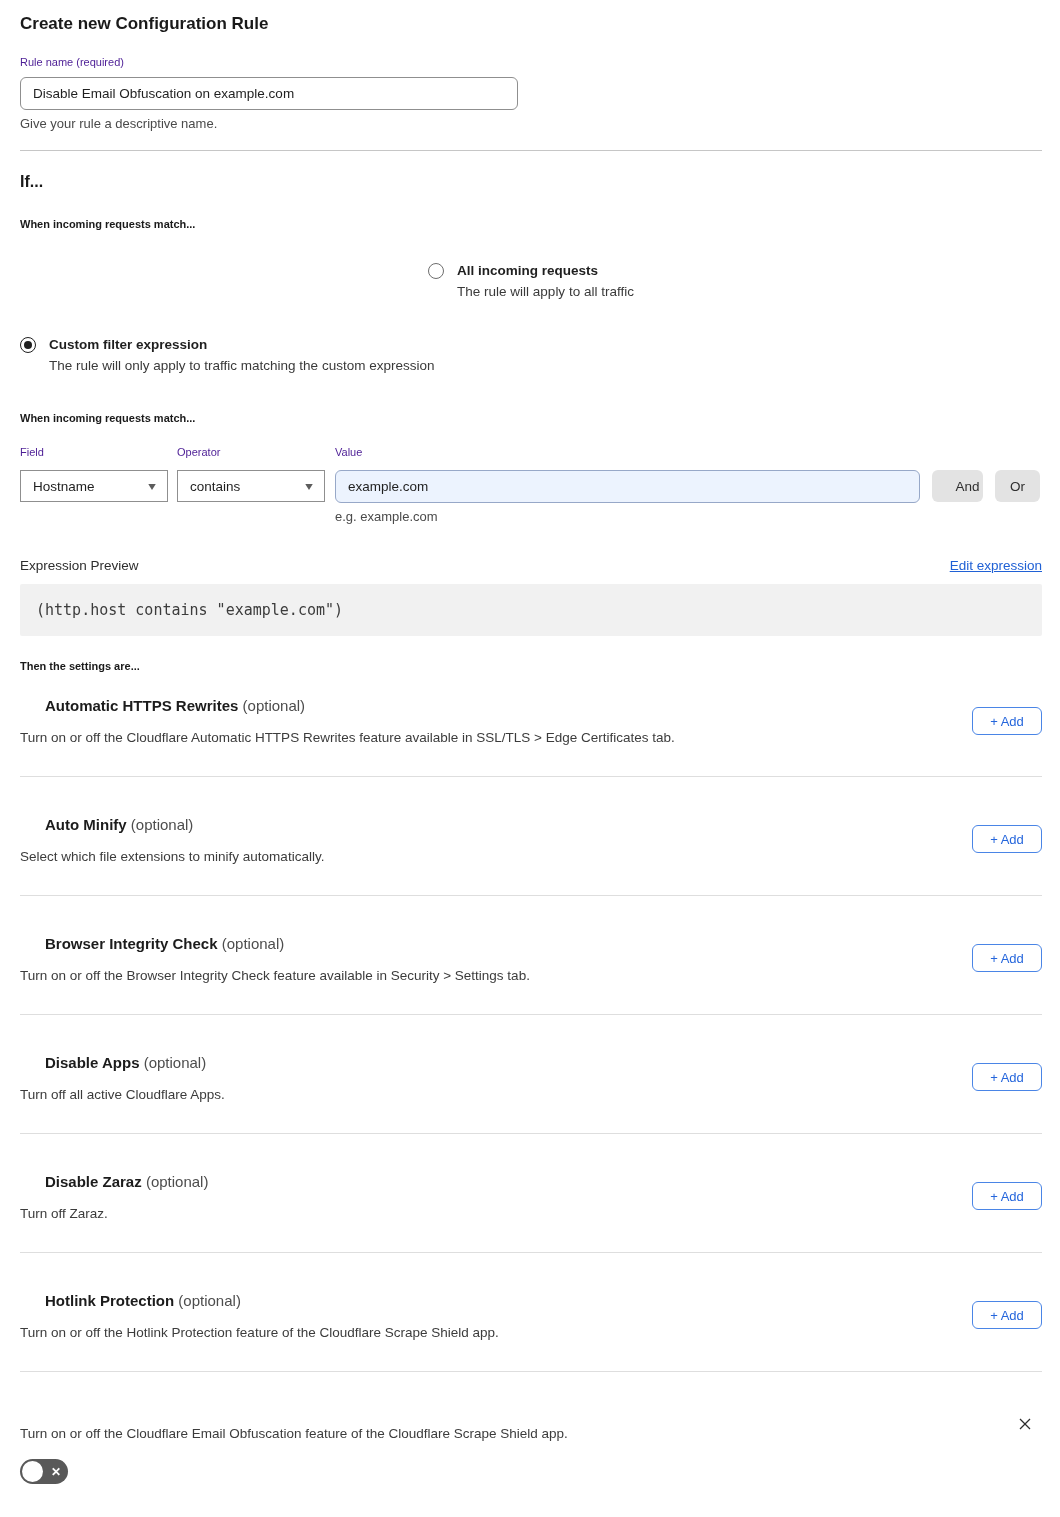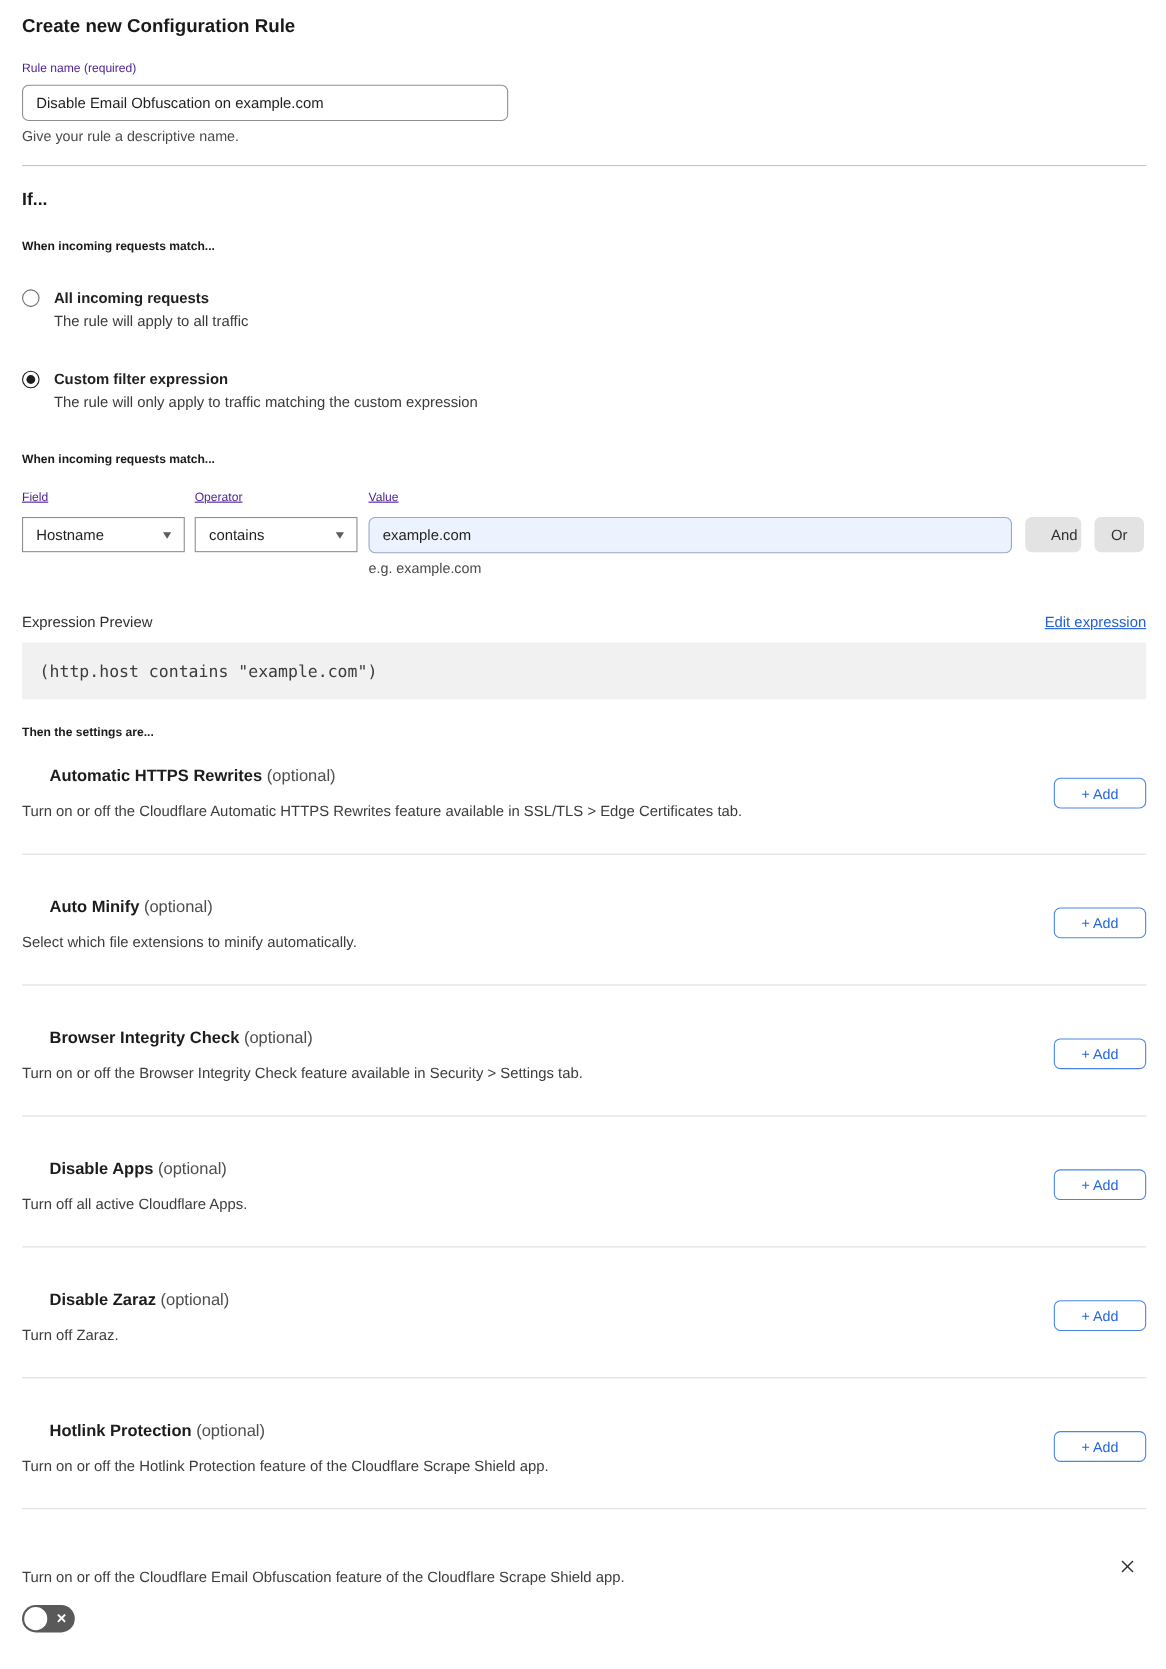--- a/index.html
+++ b/index.html
@@ -14,50 +14,50 @@
   h1.page-title { font-size: 17px; line-height: 20px; font-weight: bold; color: #1a1a1a; }
 
   .field-label { font-size: 11px; line-height: 15px; color: #4c1d95; }
   .rule-label { margin-top: 21px; }
 
   .text-input {
     display: block; height: 33px; border: 1px solid #8f8f8f; border-radius: 6px;
     padding: 0 12px; font-family: "Liberation Sans", sans-serif;
     font-size: 13.5px; color: #1f1f1f; background: #fff; outline: none;
   }
-  .rule-name-input { margin-top: 7px; width: 442px; }
+  .rule-name-input { margin-top: 7px; width: 498px; }
   .help-text { margin-top: 6px; font-size: 13px; line-height: 15px; color: #4a4a4a; }
 
   .divider { border: none; border-top: 1px solid #c6c6c6; margin-top: 19px; }
 
   h2.if-heading { margin-top: 21px; font-size: 16px; line-height: 20px; font-weight: bold; color: #1a1a1a; }
   h3.sub-heading { font-size: 11px; line-height: 18px; font-weight: bold; color: #1a1a1a; }
   .match-heading-1 { margin-top: 23px; }
   .match-heading-2 { margin-top: 34px; }
   .settings-heading { margin-top: 21px; }
 
   
   .radio-option { display: flex; align-items: flex-start; cursor: pointer; }
-  .radio-option-1 { margin-top: 29px; }
+  .radio-option-1 { margin-top: 29px; justify-content: center; }
   .radio-option-2 { margin-top: 35px; }
   .radio {
     flex: 0 0 auto; width: 16px; height: 16px; border: 1px solid #6e6e6e;
     border-radius: 50%; margin: 1px 13px 0 0; position: relative; background: #fff;
   }
   .radio-option.selected .radio { border-color: #1f1f1f; }
   .radio-option.selected .radio::after {
     content: ""; position: absolute; left: 3px; top: 3px; width: 8px; height: 8px;
     border-radius: 50%; background: #1f1f1f;
   }
   .radio-label { font-size: 13.5px; line-height: 17px; font-weight: bold; color: #1f1f1f; }
   .radio-desc  { margin-top: 4px; font-size: 13.5px; line-height: 18px; color: #3a3a3a; }
 
   
   .filter-row { margin-top: 18px; display: flex; align-items: flex-start; }
-  .filter-col .field-label { margin-bottom: 10px; text-decoration: underline; }
+  .filter-col .field-label { margin-bottom: 10px; }
   .col-field { width: 148px; margin-right: 9px; }
   .col-operator { width: 148px; margin-right: 10px; }
   .col-value { width: 585px; margin-right: 12px; }
   .select {
     height: 32px; border: 1px solid #8f8f8f; border-radius: 0; background: #fff;
     display: flex; align-items: center; justify-content: space-between;
     padding: 0 12px; font-size: 13.5px; color: #1f1f1f; cursor: pointer;
   }
   .chevron { font-size: 12px; color: #5c5c5c; line-height: 1; transform: scaleX(1.25); }
   .value-input { width: 585px; background: #ecf3fe; border-color: #97a8c8; }
@@ -80,21 +80,21 @@
   .code-box code { font-family: "DejaVu Sans Mono", monospace; font-size: 15px; color: #3c3c3c; }
 
   
   .setting { position: relative; padding: 39px 0 30px; border-bottom: 1px solid #dedede; }
   .setting:first-child { padding-top: 22px; }
   .setting:last-child { border-bottom: none; }
   .setting-title { font-size: 15px; line-height: 18px; font-weight: bold; color: #1c1c1c; margin-left: 25px; }
   .setting-title .opt { font-weight: normal; color: #4d4d4d; }
   .setting-desc { margin-top: 14px; font-size: 13.5px; line-height: 17px; color: #3c3c3c; }
   .add-btn {
-    position: absolute; right: 0; top: 48px; width: 84px; height: 28px;
+    position: absolute; right: 0; top: 48px; width: 70px; height: 28px;
     background: #fff; border: 1px solid #4a85e6; border-radius: 6px;
     color: #2566dc; font-family: "Liberation Sans", sans-serif; font-size: 13px;
     cursor: pointer;
   }
   .setting:first-child .add-btn { top: 32px; }
   .close-btn {
     position: absolute; right: 8px; top: 43px; width: 18px; height: 18px;
     background: none; border: none; cursor: pointer; padding: 0; line-height: 0;
   }
 

